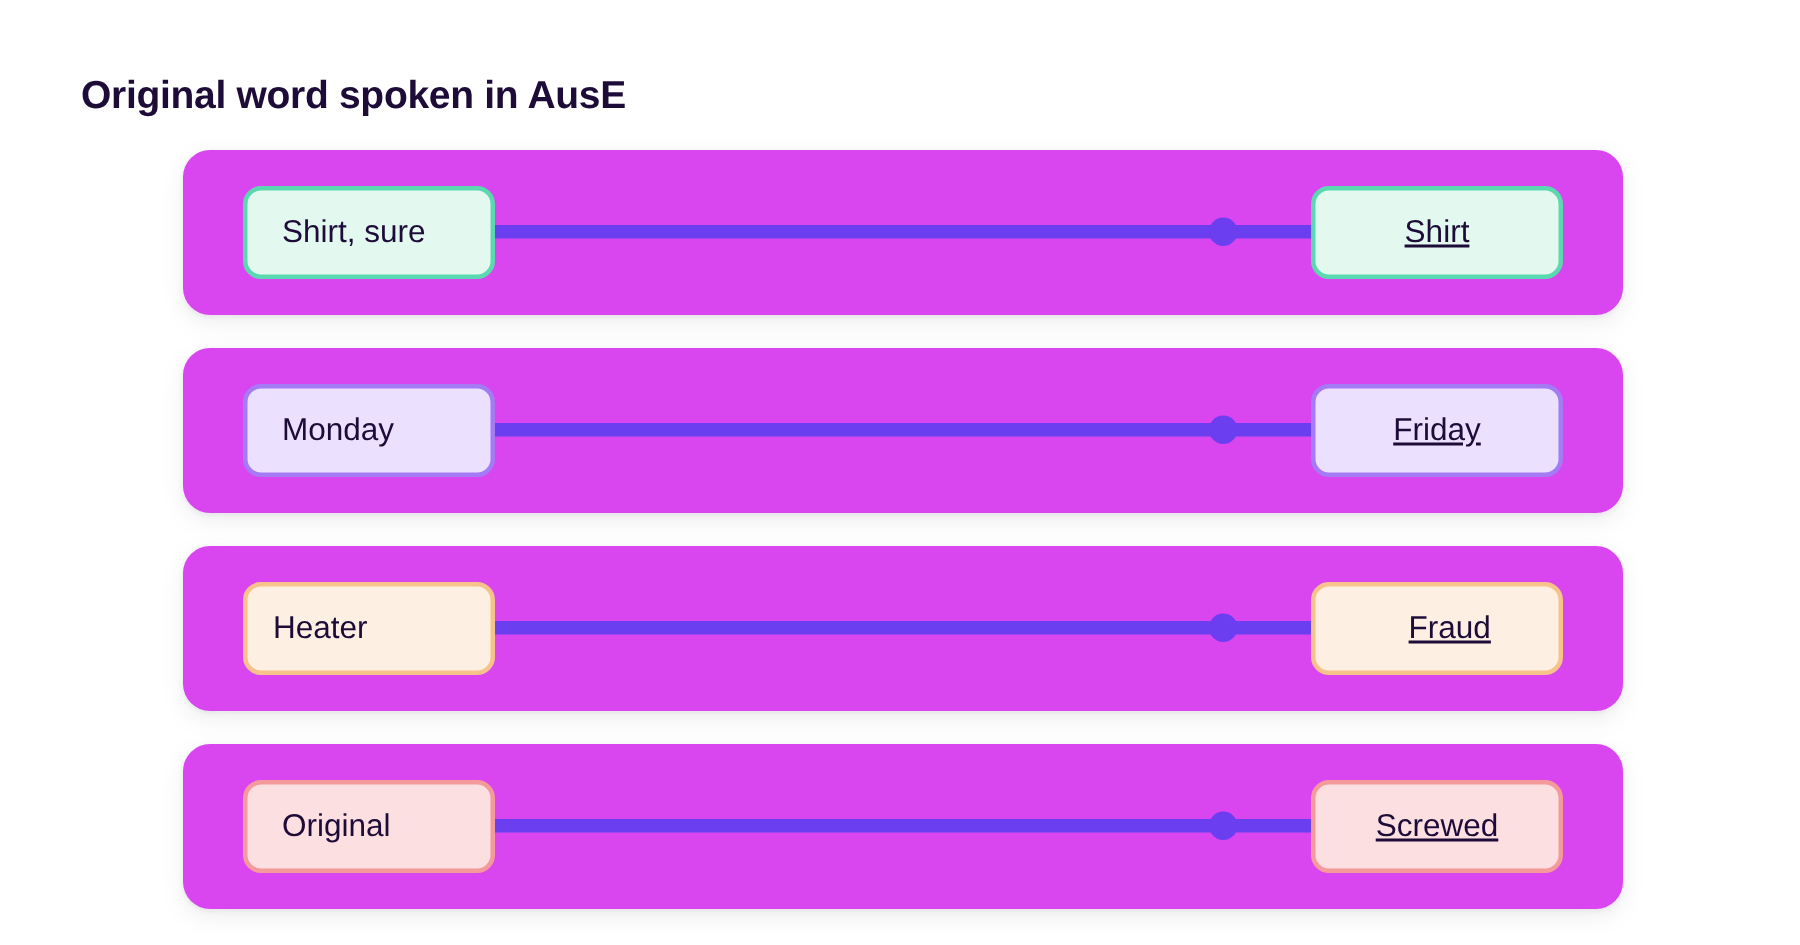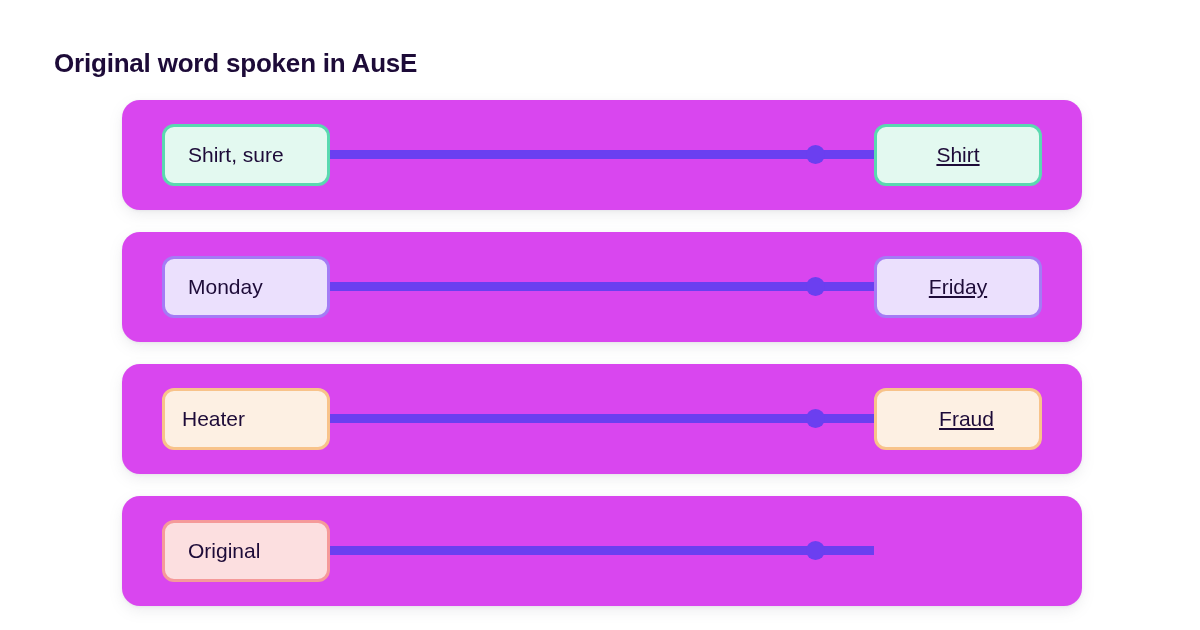--- a/index.html
+++ b/index.html
@@ -138,16 +138,17 @@
       <div class="row-card">
         <div class="chip chip-left tone-peach">Heater</div>
         <div class="connector"></div>
         <div class="connector-dot"></div>
         <div class="chip chip-right tone-peach">Fraud</div>
       </div>
       <div class="row-card">
         <div class="chip chip-left tone-rose">Original</div>
         <div class="connector"></div>
         <div class="connector-dot"></div>
+        <div class="chip chip-right tone-rose">Screwed</div>
       </div>
     </div>
 
 </div>
 
 </body></html>

